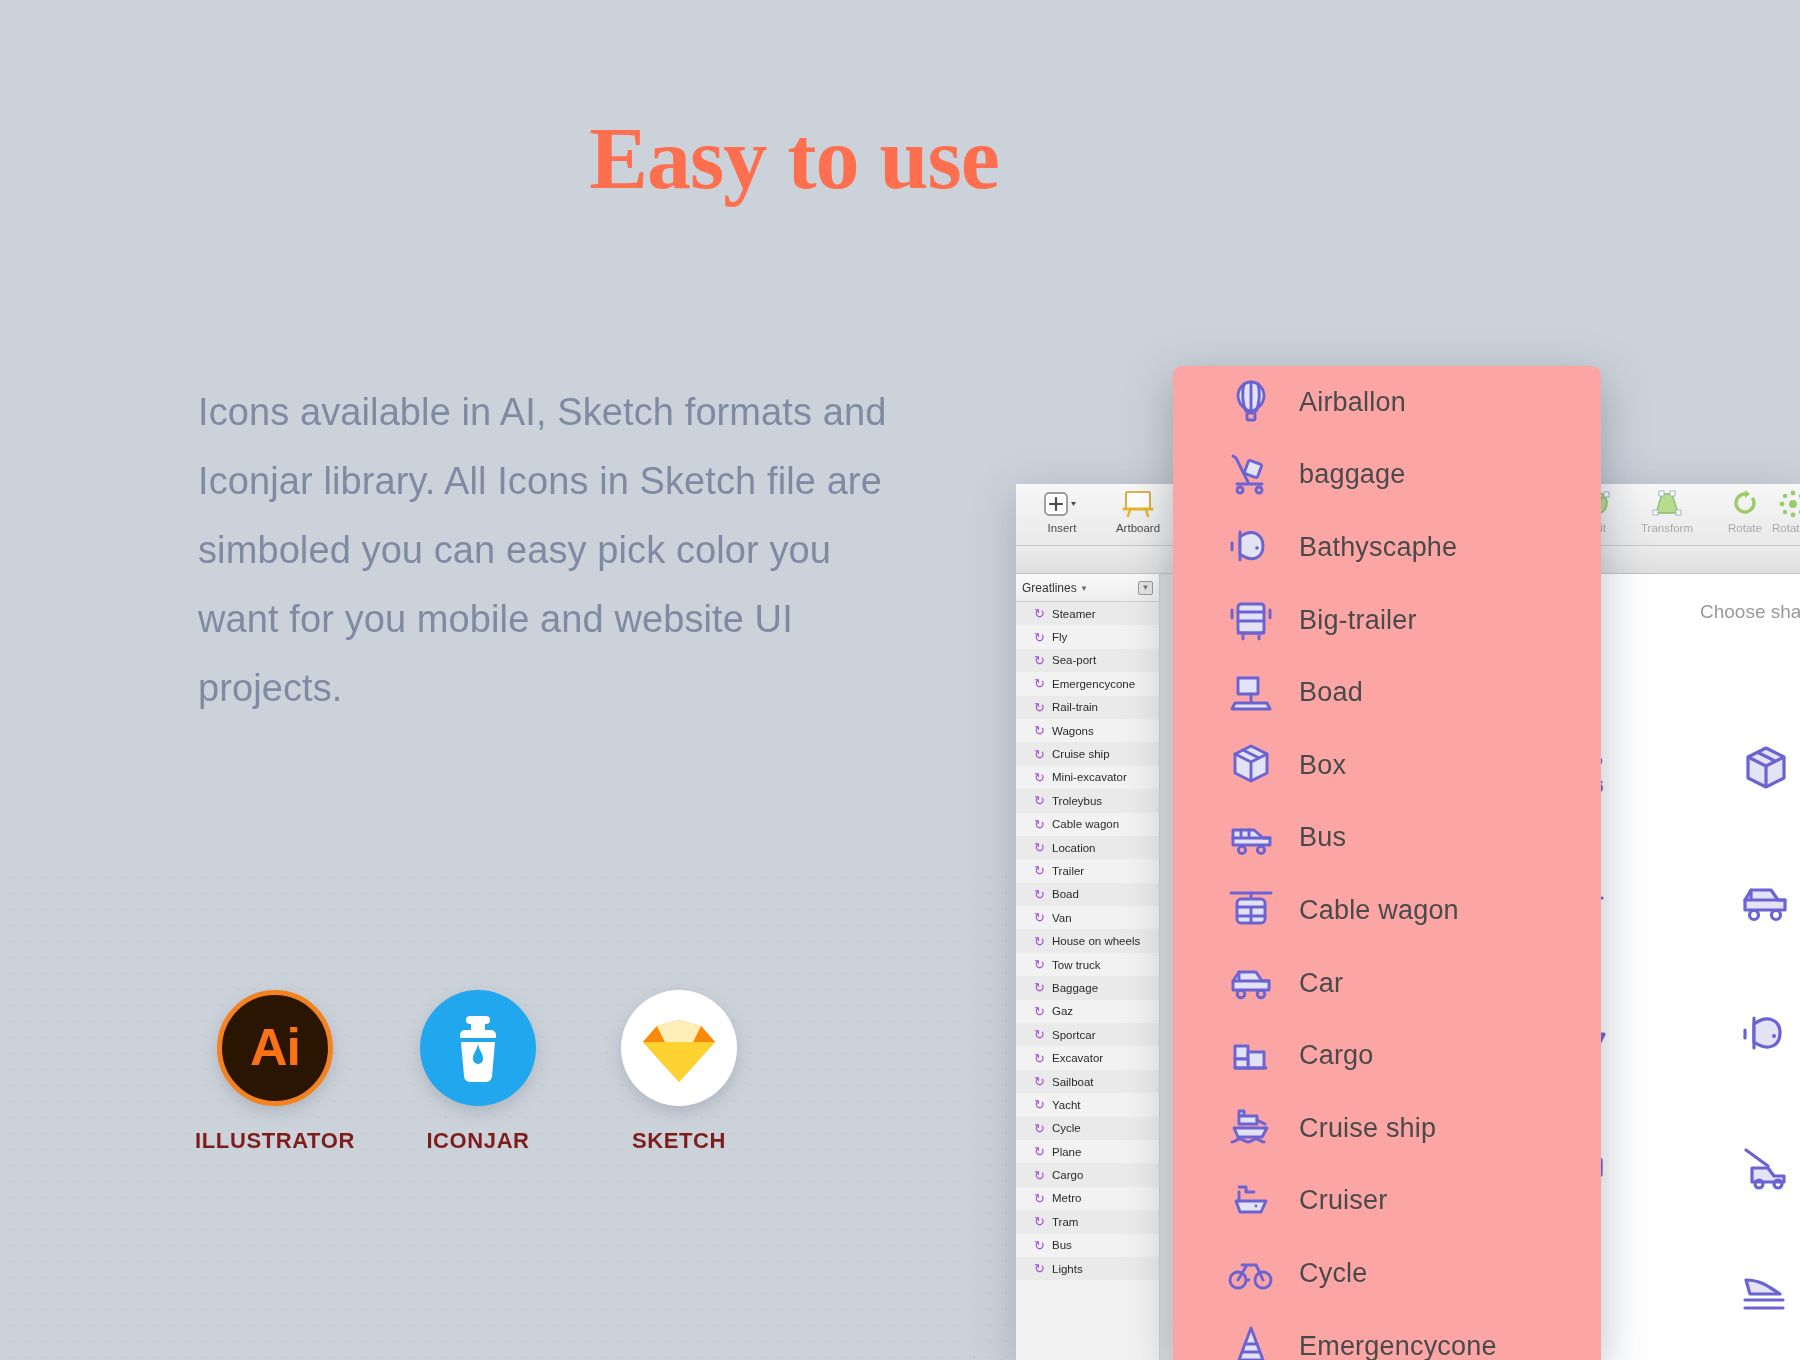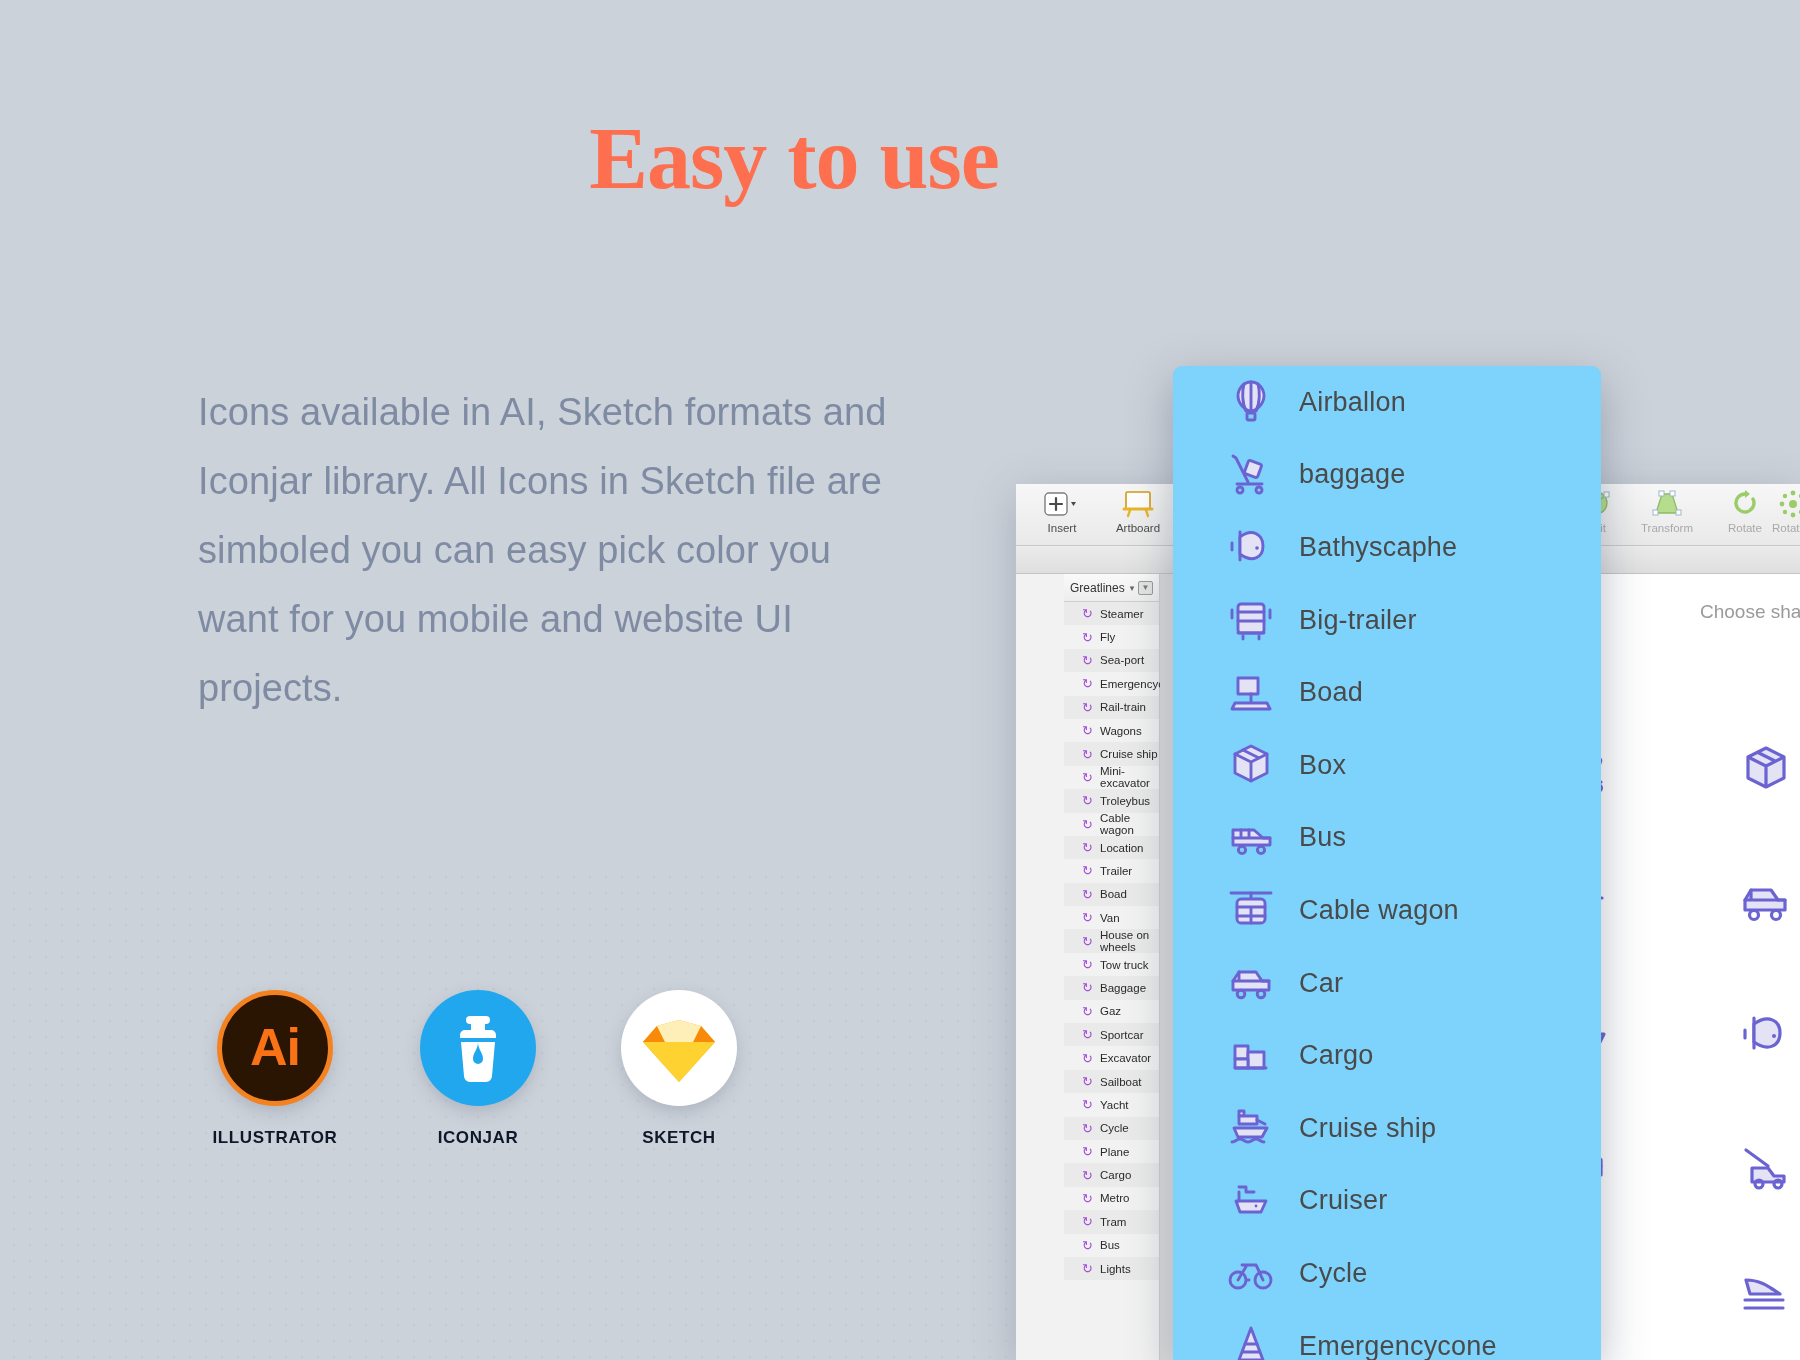--- a/index.html
+++ b/index.html
@@ -50,21 +50,21 @@
   #format-badges{
     position:absolute; left:190px; top:990px; width:620px; height:160px;
   }
   .badge{ position:absolute; width:170px; text-align:center; }
   .badge .disc{
     width:116px;height:116px;border-radius:50%;
     margin:0 auto 22px auto; position:relative;
     box-shadow:0 6px 16px rgba(90,100,120,.25);
   }
   .badge .cap{
-    font-size:17px; font-weight:700; color:#0f172a; letter-spacing:.6px;
+    font-size:22px; font-weight:700; color:#7f1d1d; letter-spacing:.6px;
   }
   #badge-illustrator{ left:0; }
   #badge-iconjar{ left:203px; }
   #badge-sketch{ left:404px; }
 
   .disc-ai{ background:#2a1503; border:5px solid #f58220; }
   .ai-glyph{
     position:absolute;inset:0;display:flex;align-items:center;justify-content:center;
     font-family:"Liberation Sans",sans-serif;font-weight:700;font-size:52px;color:#f97316;
     letter-spacing:-1px; padding-bottom:3px;
@@ -93,21 +93,21 @@
 
   #toolbar-sep{
     position:absolute;left:0;top:62px;width:784px;height:28px;
     background:linear-gradient(#ececec,#dedede);
     border-bottom:1px solid #c4c4c4;
   }
 
   
   #layers-panel{
     position:absolute;left:0;top:90px;width:144px;height:786px;
-    background:#f2f2f2;border-right:1px solid #cfcfcf;padding-left:48px;
+    background:#f2f2f2;border-right:1px solid #cfcfcf;
   }
   #layers-head{
     height:28px;border-bottom:1px solid #cfcfcf;
     background:linear-gradient(#fafafa,#ededed);
     display:flex;align-items:center;padding:0 6px;
     font-size:12px;color:#333;
   }
   #layers-head .chev{ margin-left:5px;font-size:9px;color:#666; }
   #layers-head .filter{
     margin-left:auto;width:15px;height:14px;border:1px solid #9a9a9a;border-radius:2px;
@@ -136,21 +136,21 @@
   #icon-grid .cell{ width:56px;height:52px; }
   #canvas-fade{
     position:absolute;left:0;top:0;width:90px;height:786px;
     background:linear-gradient(to right,#dcdcdc,#ffffff);
     pointer-events:none;
   }
 
   
   #symbol-dropdown{
     position:absolute;left:1173px;top:366px;width:428px;height:994px;
-    background:#7dd3fc;border-radius:9px 9px 0 0;
+    background:#fca5a5;border-radius:9px 9px 0 0;
     box-shadow:0 14px 46px rgba(55,65,85,.35);
     overflow:hidden;
   }
   .dd-row{
     height:72.6px;display:flex;align-items:center;padding-left:52px;
   }
   .dd-row .dd-ico{
     width:52px;height:52px;flex:0 0 52px;display:flex;align-items:center;justify-content:center;
   }
   .dd-row .dd-lbl{

